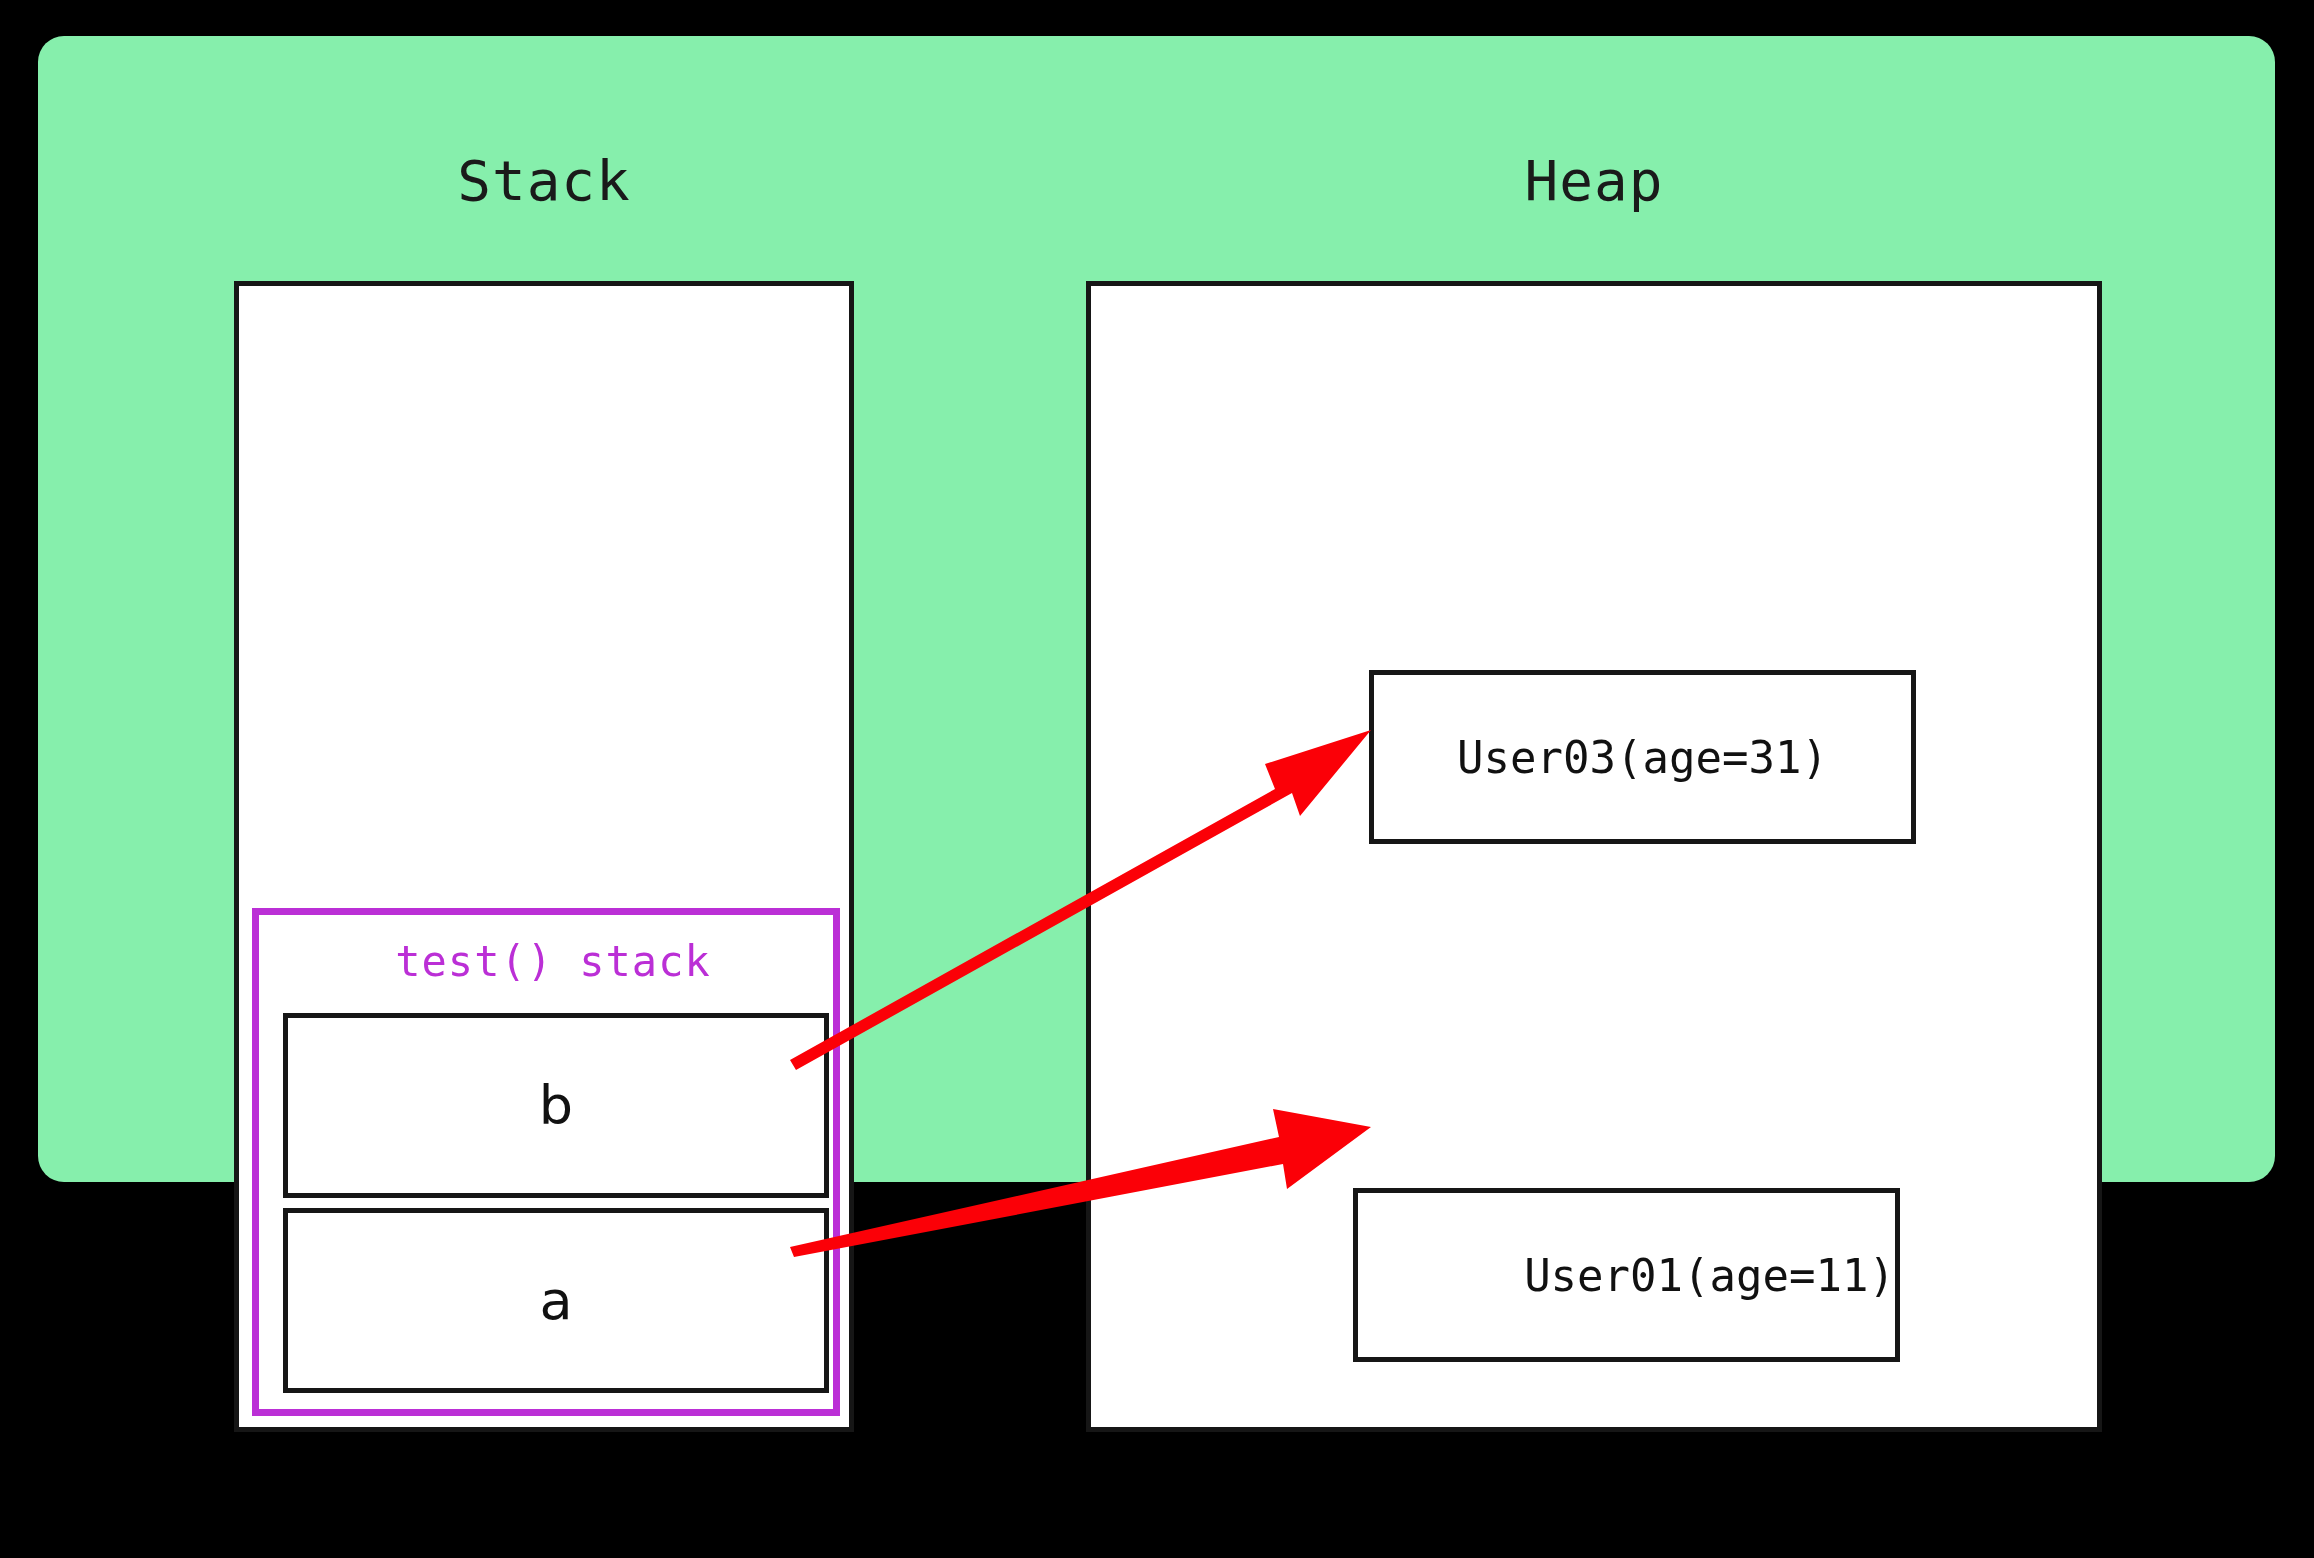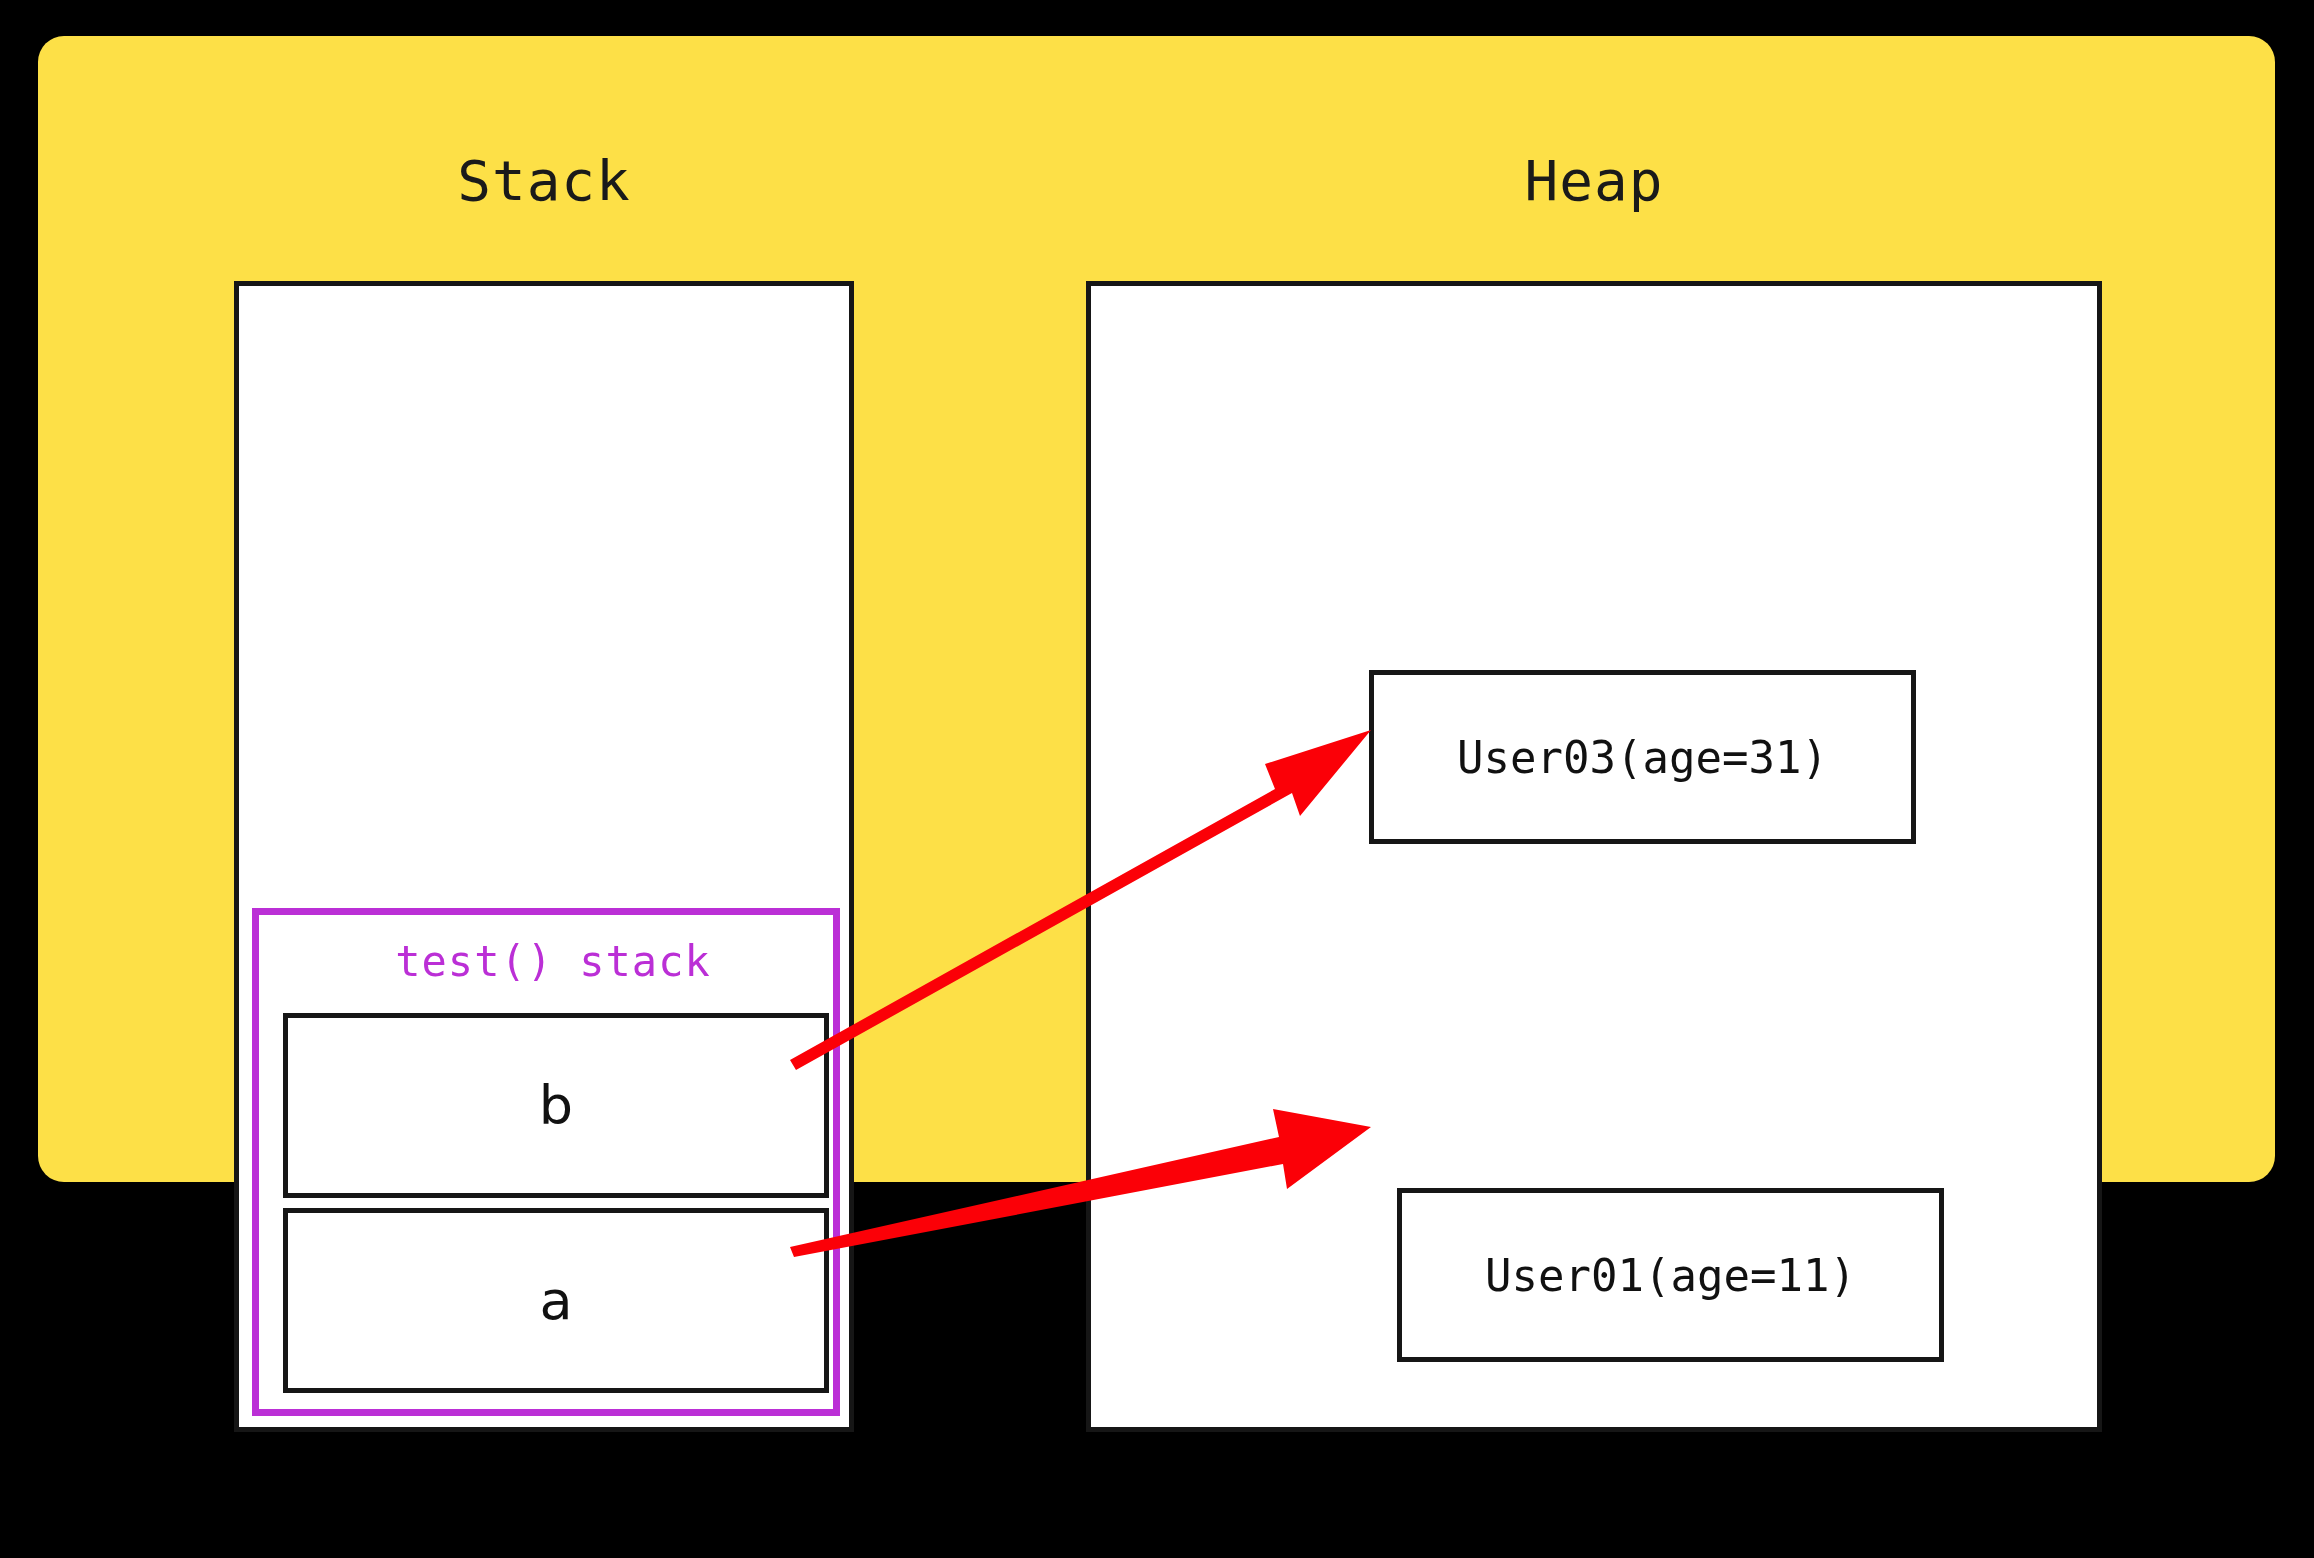--- a/index.html
+++ b/index.html
@@ -14,21 +14,21 @@
     background: #000000;
     overflow: hidden;
     font-family: "DejaVu Sans", sans-serif;
   }
   #sheet {
     position: absolute;
     left: 38px;
     top: 36px;
     width: 2237px;
     height: 1146px;
-    background: #fde047;
+    background: #86efac;
     border-radius: 26px;
   }
 
   
   .col-title {
     position: absolute;
     font-family: "DejaVu Sans Mono", "Liberation Mono", monospace;
     font-size: 56px;
     color: #1a1a1a;
     text-align: center;
@@ -131,21 +131,21 @@
   }
   .heap-object span {
     font-family: "DejaVu Sans Mono", "Liberation Mono", monospace;
     font-size: 44px;
     color: #111111;
     white-space: nowrap;
     letter-spacing: 0px;
   }
   #heap-object-0 { left: 1331px; top: 634px;  width: 547px; height: 174px; text-align: center; }
   #heap-object-1 { left: 1331px; top: 894px;  width: 547px; height: 174px; }
-  #heap-object-2 { left: 1359px; top: 1152px; width: 547px; height: 174px; }
+  #heap-object-2 { left: 1315px; top: 1152px; width: 547px; height: 174px; justify-content: flex-end; }
 
   
   #arrow-layer {
     position: absolute;
     left: 0;
     top: 0;
     width: 2237px;
     height: 1482px;
     pointer-events: none;
   }

